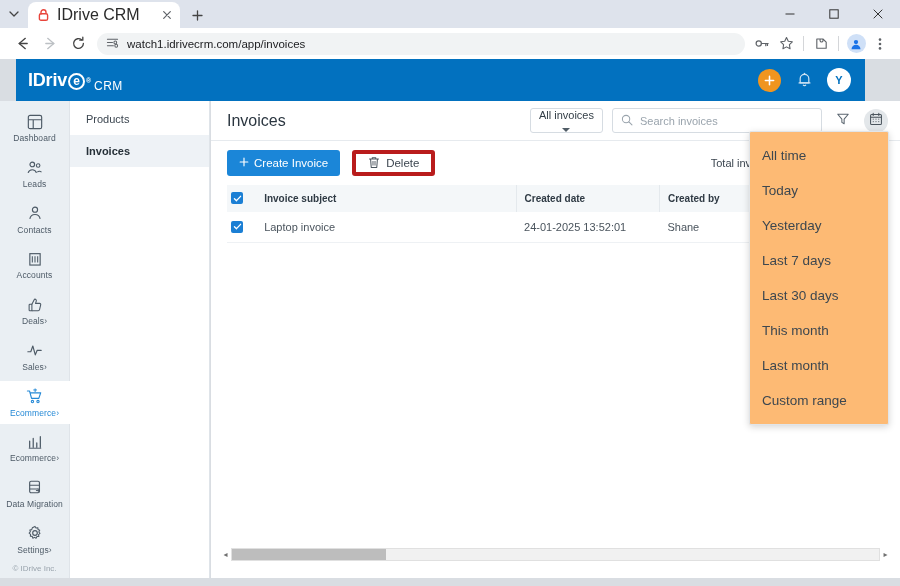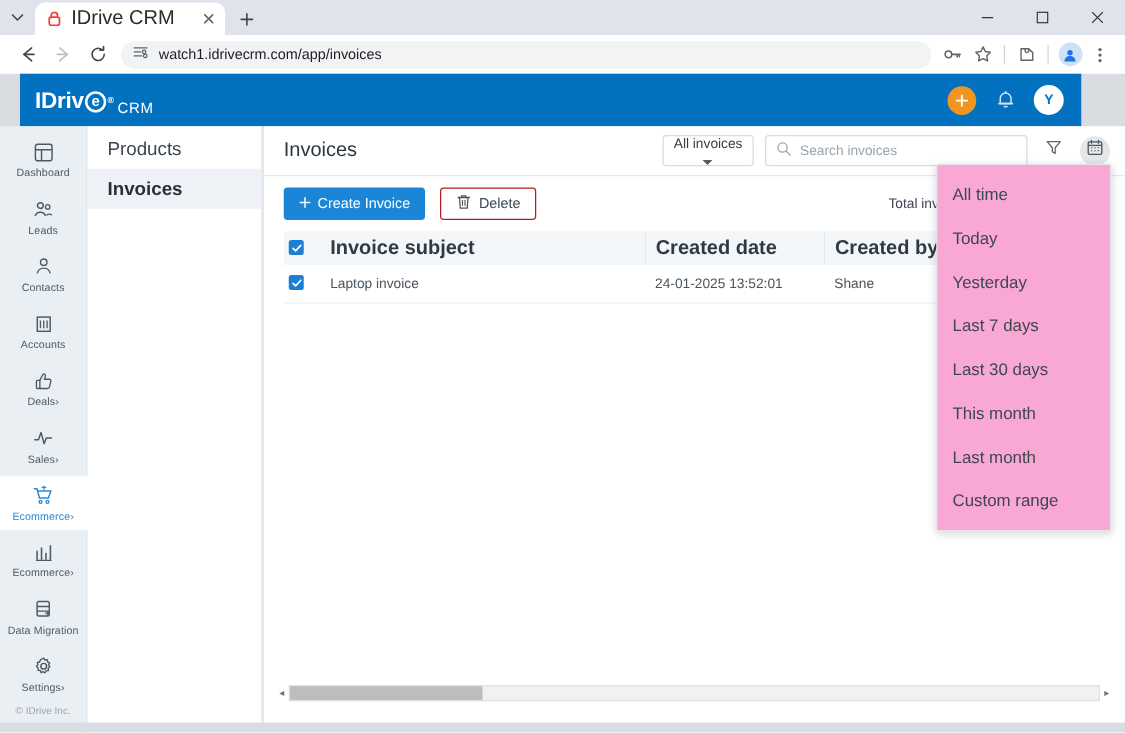--- a/index.html
+++ b/index.html
@@ -139,21 +139,21 @@
     white-space:nowrap;
   }
 
   
   .subnav {
     position:absolute; left:70px; top:101px; width:140px; height:485px;
     background:#ffffff; border-right:1px solid #dfe4e9; padding-top:2px;
   }
   .subnav-item {
     height:32px; display:flex; align-items:center; padding-left:16px;
-    font-size:15px; color:#3c4650;
+    font-size:11px; color:#3c4650;
   }
   .subnav-item.active { background:#eef2f6; font-weight:bold; color:#263038; }
 
   
   .main {
     position:absolute; left:211px; top:101px; width:689px; height:485px;
     background:#ffffff;
   }
   .main-head {
     height:40px; display:flex; align-items:center; padding:0 12px 0 16px;
@@ -185,56 +185,56 @@
   .toolbar {
     height:44px; display:flex; align-items:center; padding:0 12px 0 16px;
   }
   .btn-primary {
     height:26px; background:#1b86d8; color:#fff; border-radius:3px;
     display:flex; align-items:center; gap:5px; padding:0 12px;
     font-size:11.5px; white-space:nowrap;
   }
   .btn-default {
     height:26px; background:#fff; color:#3c4650;
-    border:1px solid #b91c1c; border-radius:3px;
+    border:4px solid #b91c1c; border-radius:3px;
     display:flex; align-items:center; gap:6px; padding:0 12px;
     font-size:11.5px; margin-left:12px; white-space:nowrap;
   }
   .toolbar-right {
     margin-left:auto; display:flex; align-items:center; gap:12px;
   }
   .total-txt { font-size:11px; color:#3c4650; white-space:nowrap; }
   .pager-arrow { font-size:10px; color:#8b959e; }
 
   
   .tbl-wrap { padding:0 12px 0 16px; }
   table { border-collapse:collapse; width:100%; table-layout:fixed; }
   thead tr { background:#f4f7f9; height:27px; }
   th {
-    font-size:16px; font-weight:bold; color:#2f3a44; text-align:left;
+    font-size:10px; font-weight:bold; color:#2f3a44; text-align:left;
     padding:0 8px; border-right:1px solid #e4e9ed;
     white-space:nowrap; overflow:hidden;
   }
   th:last-child { border-right:none; }
   th.c-check, td.c-check { width:26px; padding:0 0 0 4px; border-right:none;}
   tbody tr { height:30px; border-bottom:1px solid #eef1f4; }
   td {
     font-size:11px; color:#4a545d; padding:0 8px;
     white-space:nowrap; overflow:hidden;
   }
   .chk {
     width:12px; height:12px; border-radius:2px; background:#1b7fd4;
     display:inline-flex; align-items:center; justify-content:center;
   }
   .chk svg { display:block; }
 
   
   .dropdown {
     position:absolute; left:749px; top:131px; width:140px;
-    background:#f9a8d4; border:1px solid #e1e5e9; border-radius:2px;
+    background:#fdba74; border:1px solid #e1e5e9; border-radius:2px;
     box-shadow:0 2px 7px rgba(0,0,0,0.17);
     padding:6px 0; z-index:40;
   }
   .dd-item {
     height:35px; display:flex; align-items:center; padding-left:12px;
     font-size:13.5px; color:#3d474f;
   }
 
   
   .hscroll {

